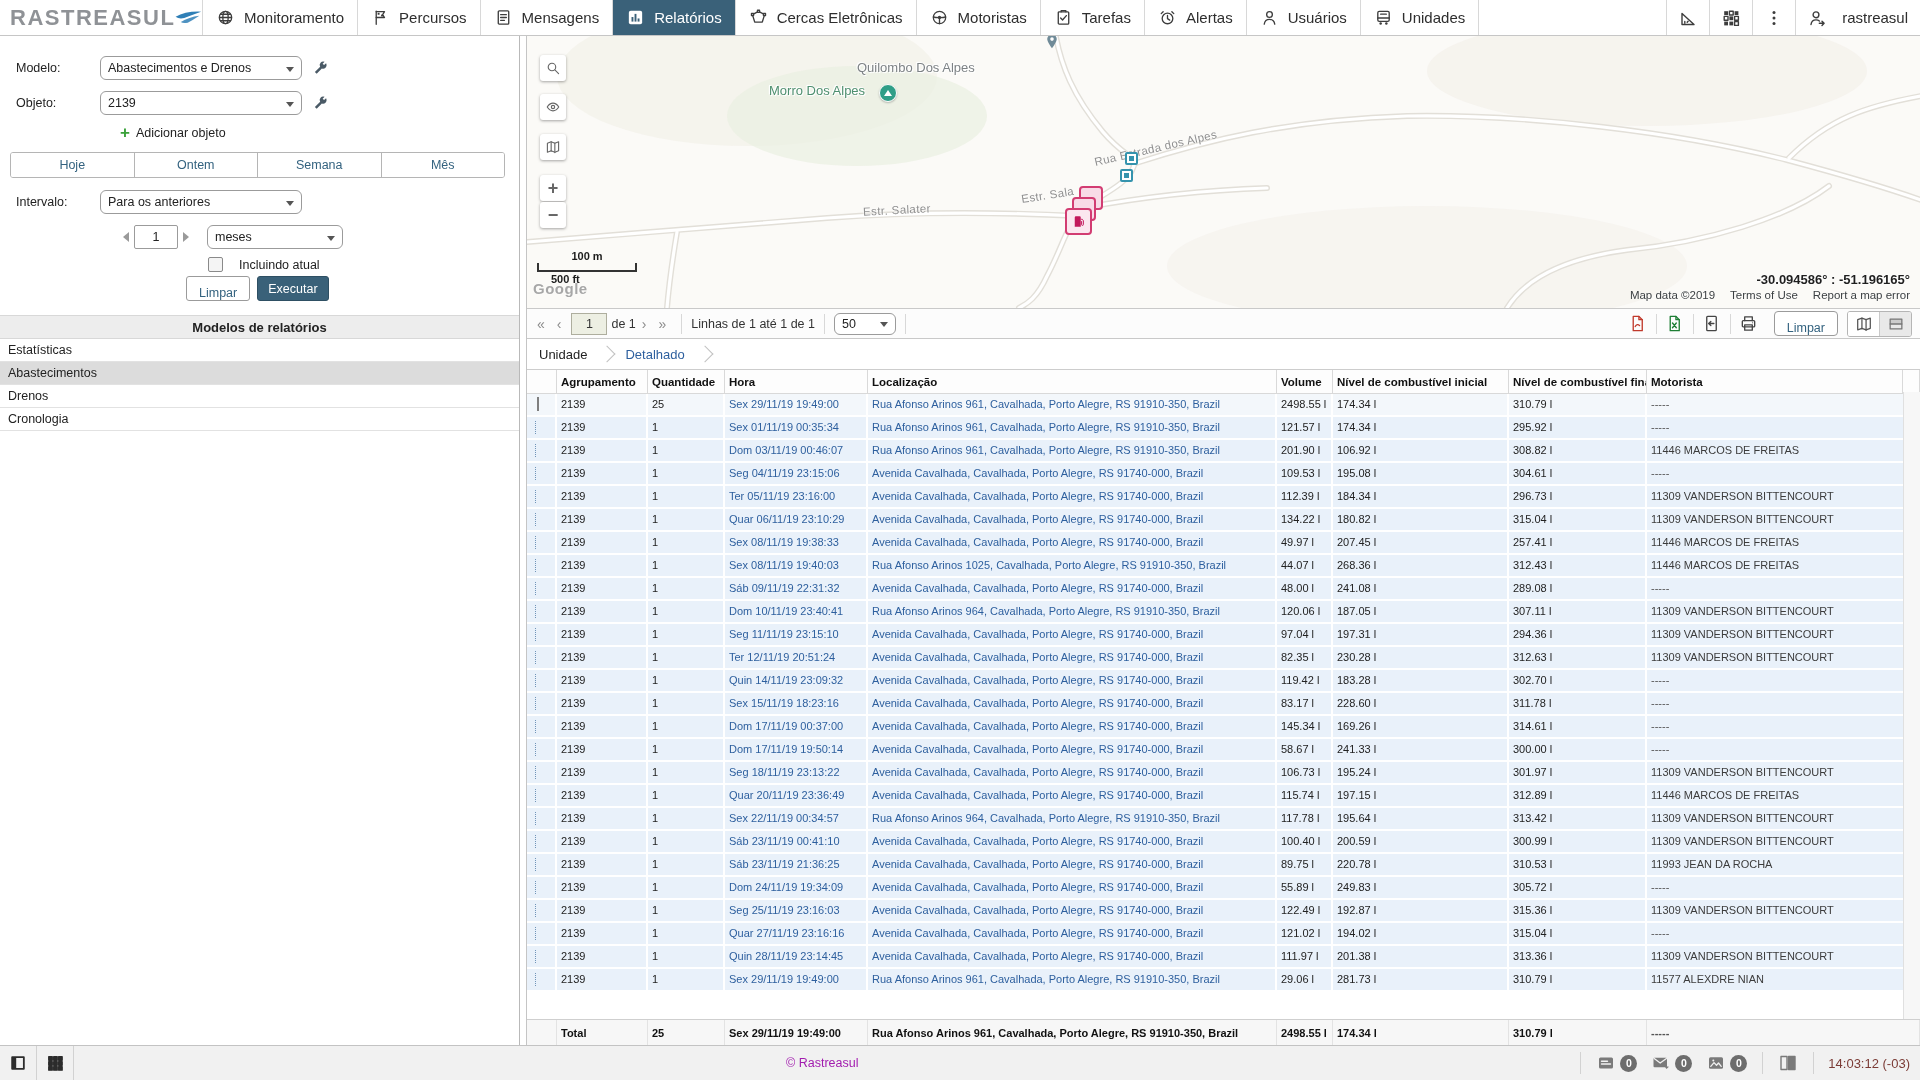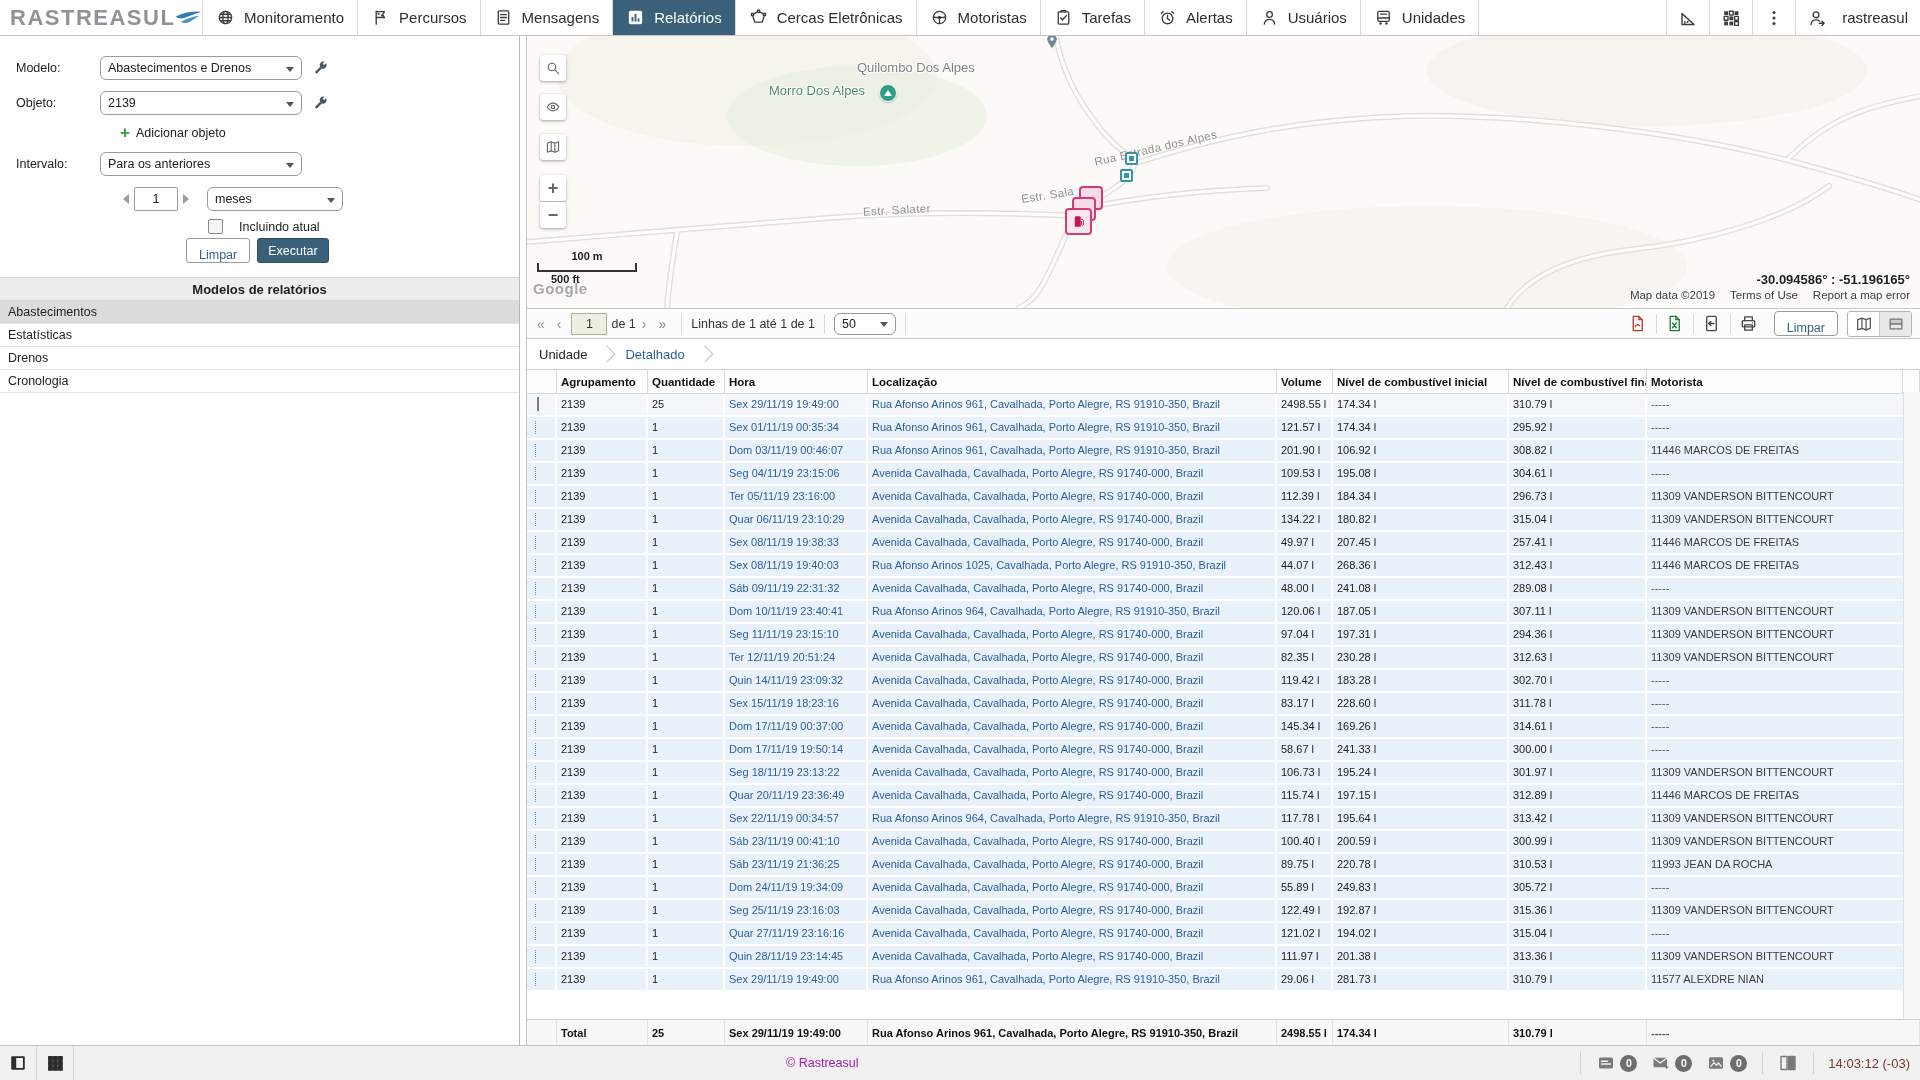--- a/index.html
+++ b/index.html
@@ -289,20 +289,26 @@
     <span class="wrench">
         <svg class="ic" viewBox="0 0 20 20">
           <path fill="currentColor" stroke="none" d="M17 4.8a4.2 4.2 0 01-5.4 5.2l-6.1 6.2-2.1-2.1 6.2-6.1A4.2 4.2 0 0114.8 2l-2.3 2.3 1.7 1.7L16.5 3.7z"></path>
         </svg>
       </span>
   </div>
   <div class="addobj">
     <span class="plus">+</span>
     <span>Adicionar objeto</span>
   </div>
+  <div class="quick" id="quickRanges">
+      <div>Hoje</div>
+      <div>Ontem</div>
+      <div>Semana</div>
+      <div>Mês</div>
+    </div>
   <div class="f-row">
     <span class="f-label">Intervalo:</span>
     <div class="sel w200">
       <span>Para os anteriores</span>
         <span class="car"></span>
     </div>
   </div>
   <div class="stepper">
     <span class="tri l"></span>
     <div class="numbox">
@@ -323,22 +329,22 @@
         <span>Limpar</span>
       </div>
     <div class="btn-dark">
         <span>Executar</span>
       </div>
   </div>
   <div class="sec-light">
       <span>Modelos de relatórios</span>
     </div>
   <div id="resultList">
+      <div class="rlist-item">Estatísticas</div>
       <div class="rlist-item selected">Abastecimentos</div>
-      <div class="rlist-item">Estatísticas</div>
       <div class="rlist-item">Drenos</div>
       <div class="rlist-item">Cronologia</div>
     </div>
 </aside>
 <div id="splitter"></div>
 
 <section id="map">
   <svg class="roads" width="1394" height="272" viewBox="0 0 1394 272">
     <ellipse cx="220" cy="40" rx="190" ry="70" fill="#f1eee6" opacity=".55"></ellipse>
     <ellipse cx="330" cy="80" rx="130" ry="50" fill="#e9efe1" opacity=".7"></ellipse>

